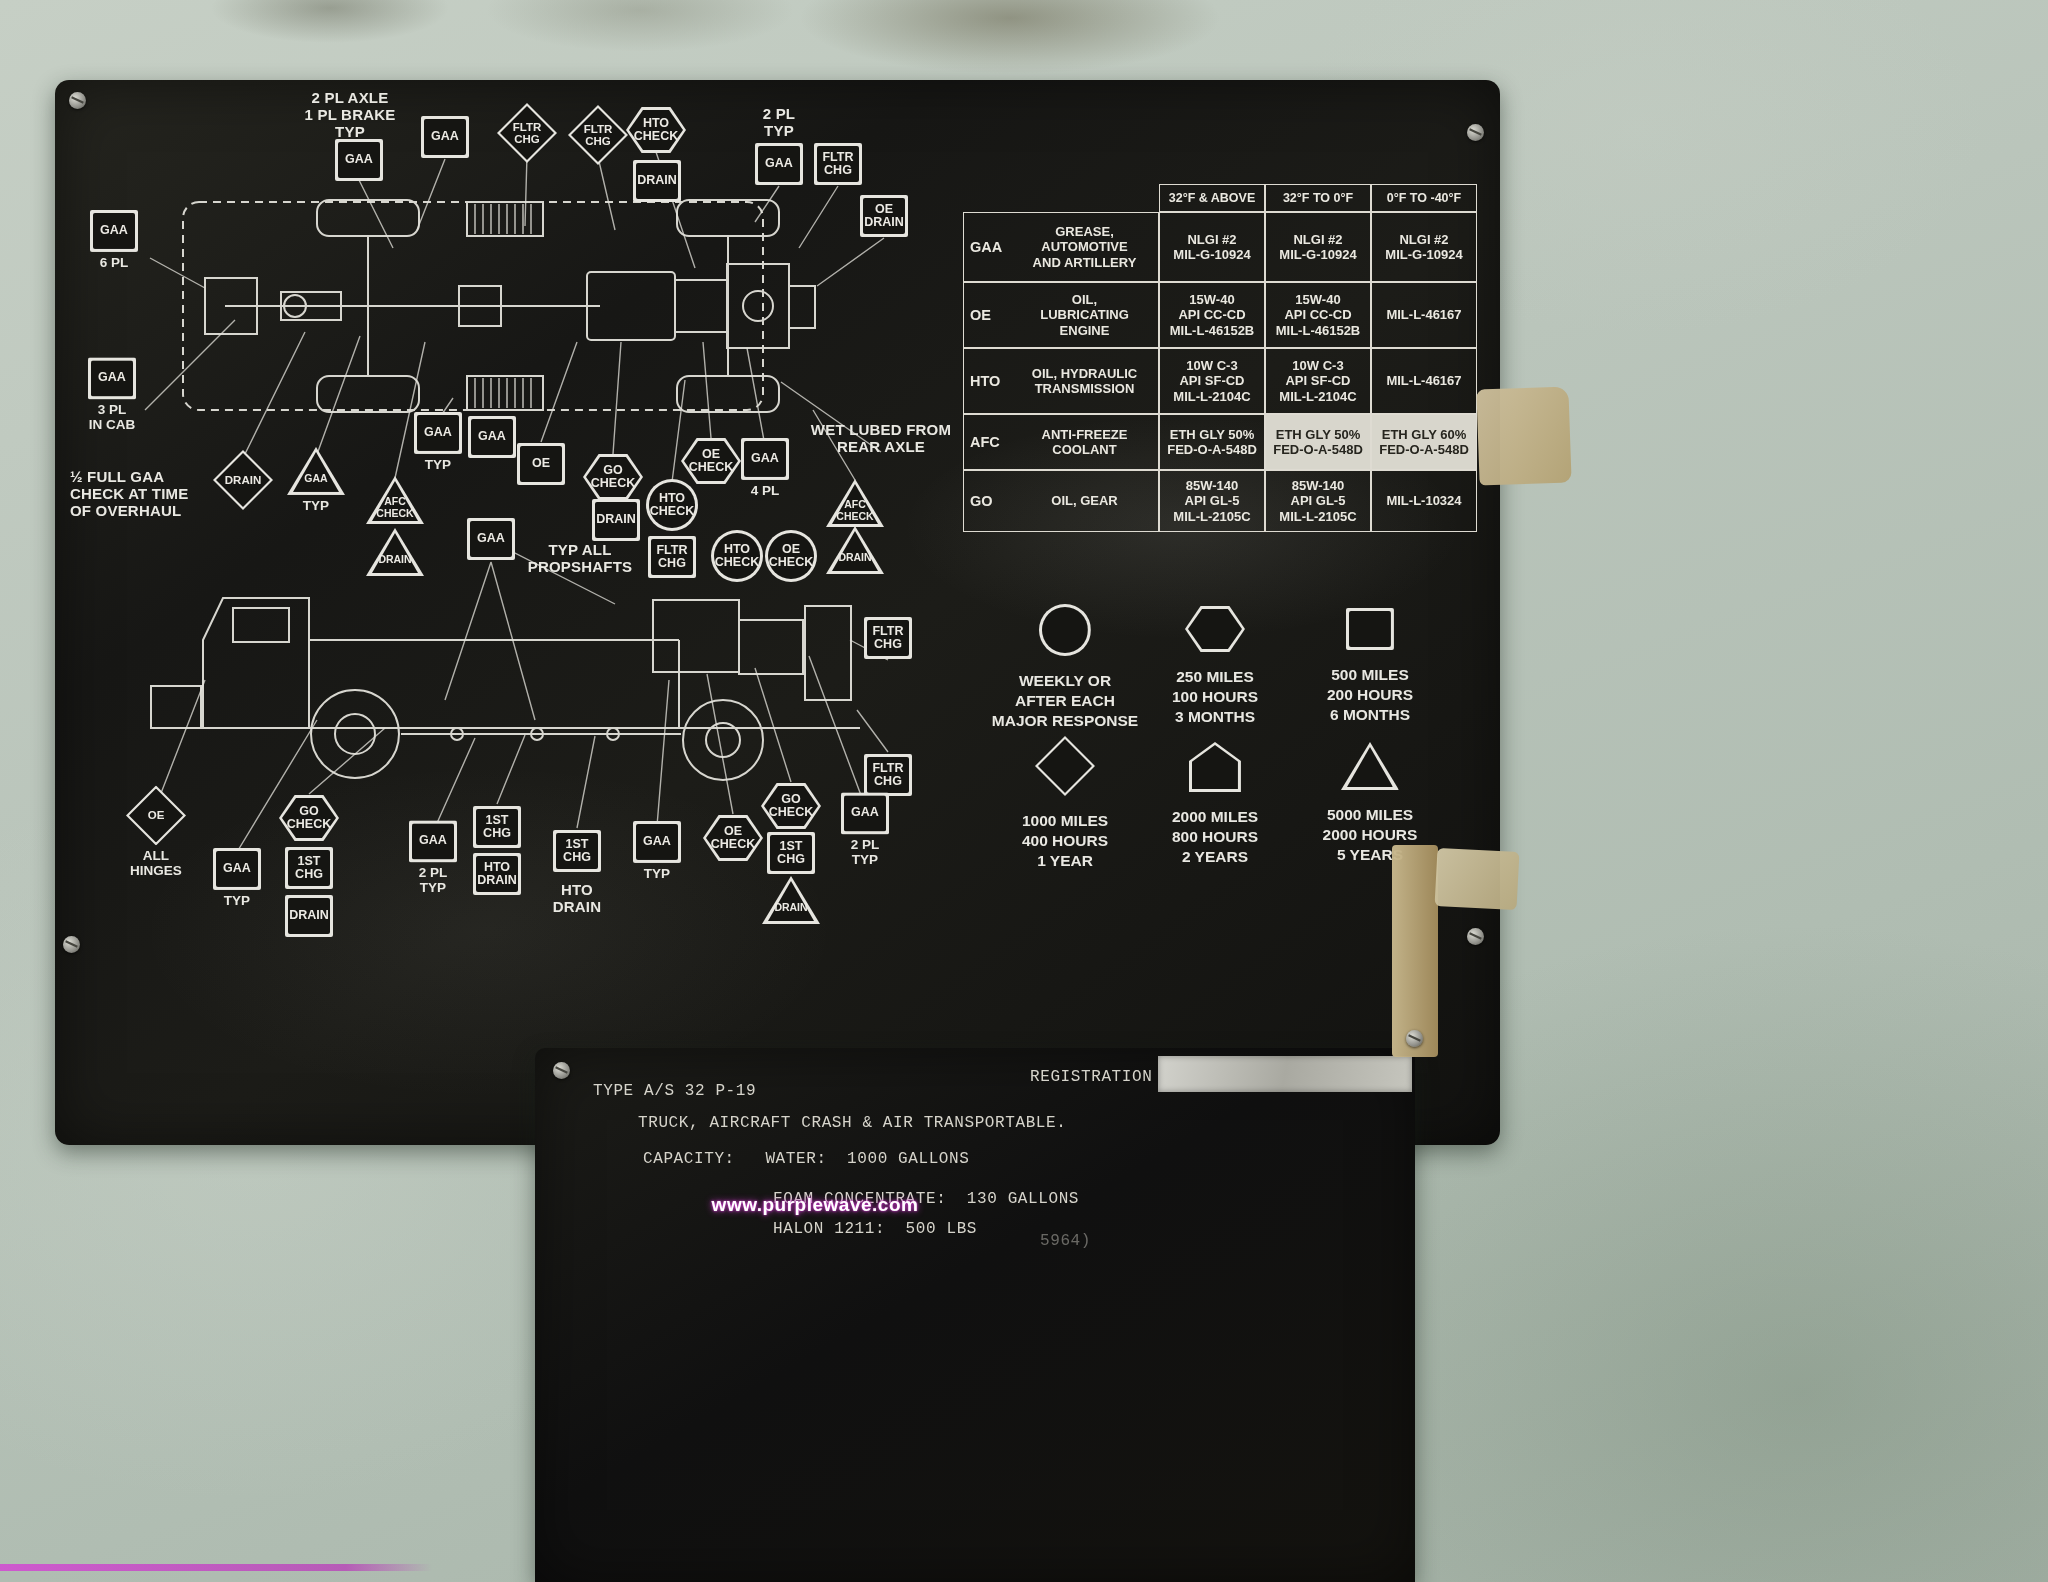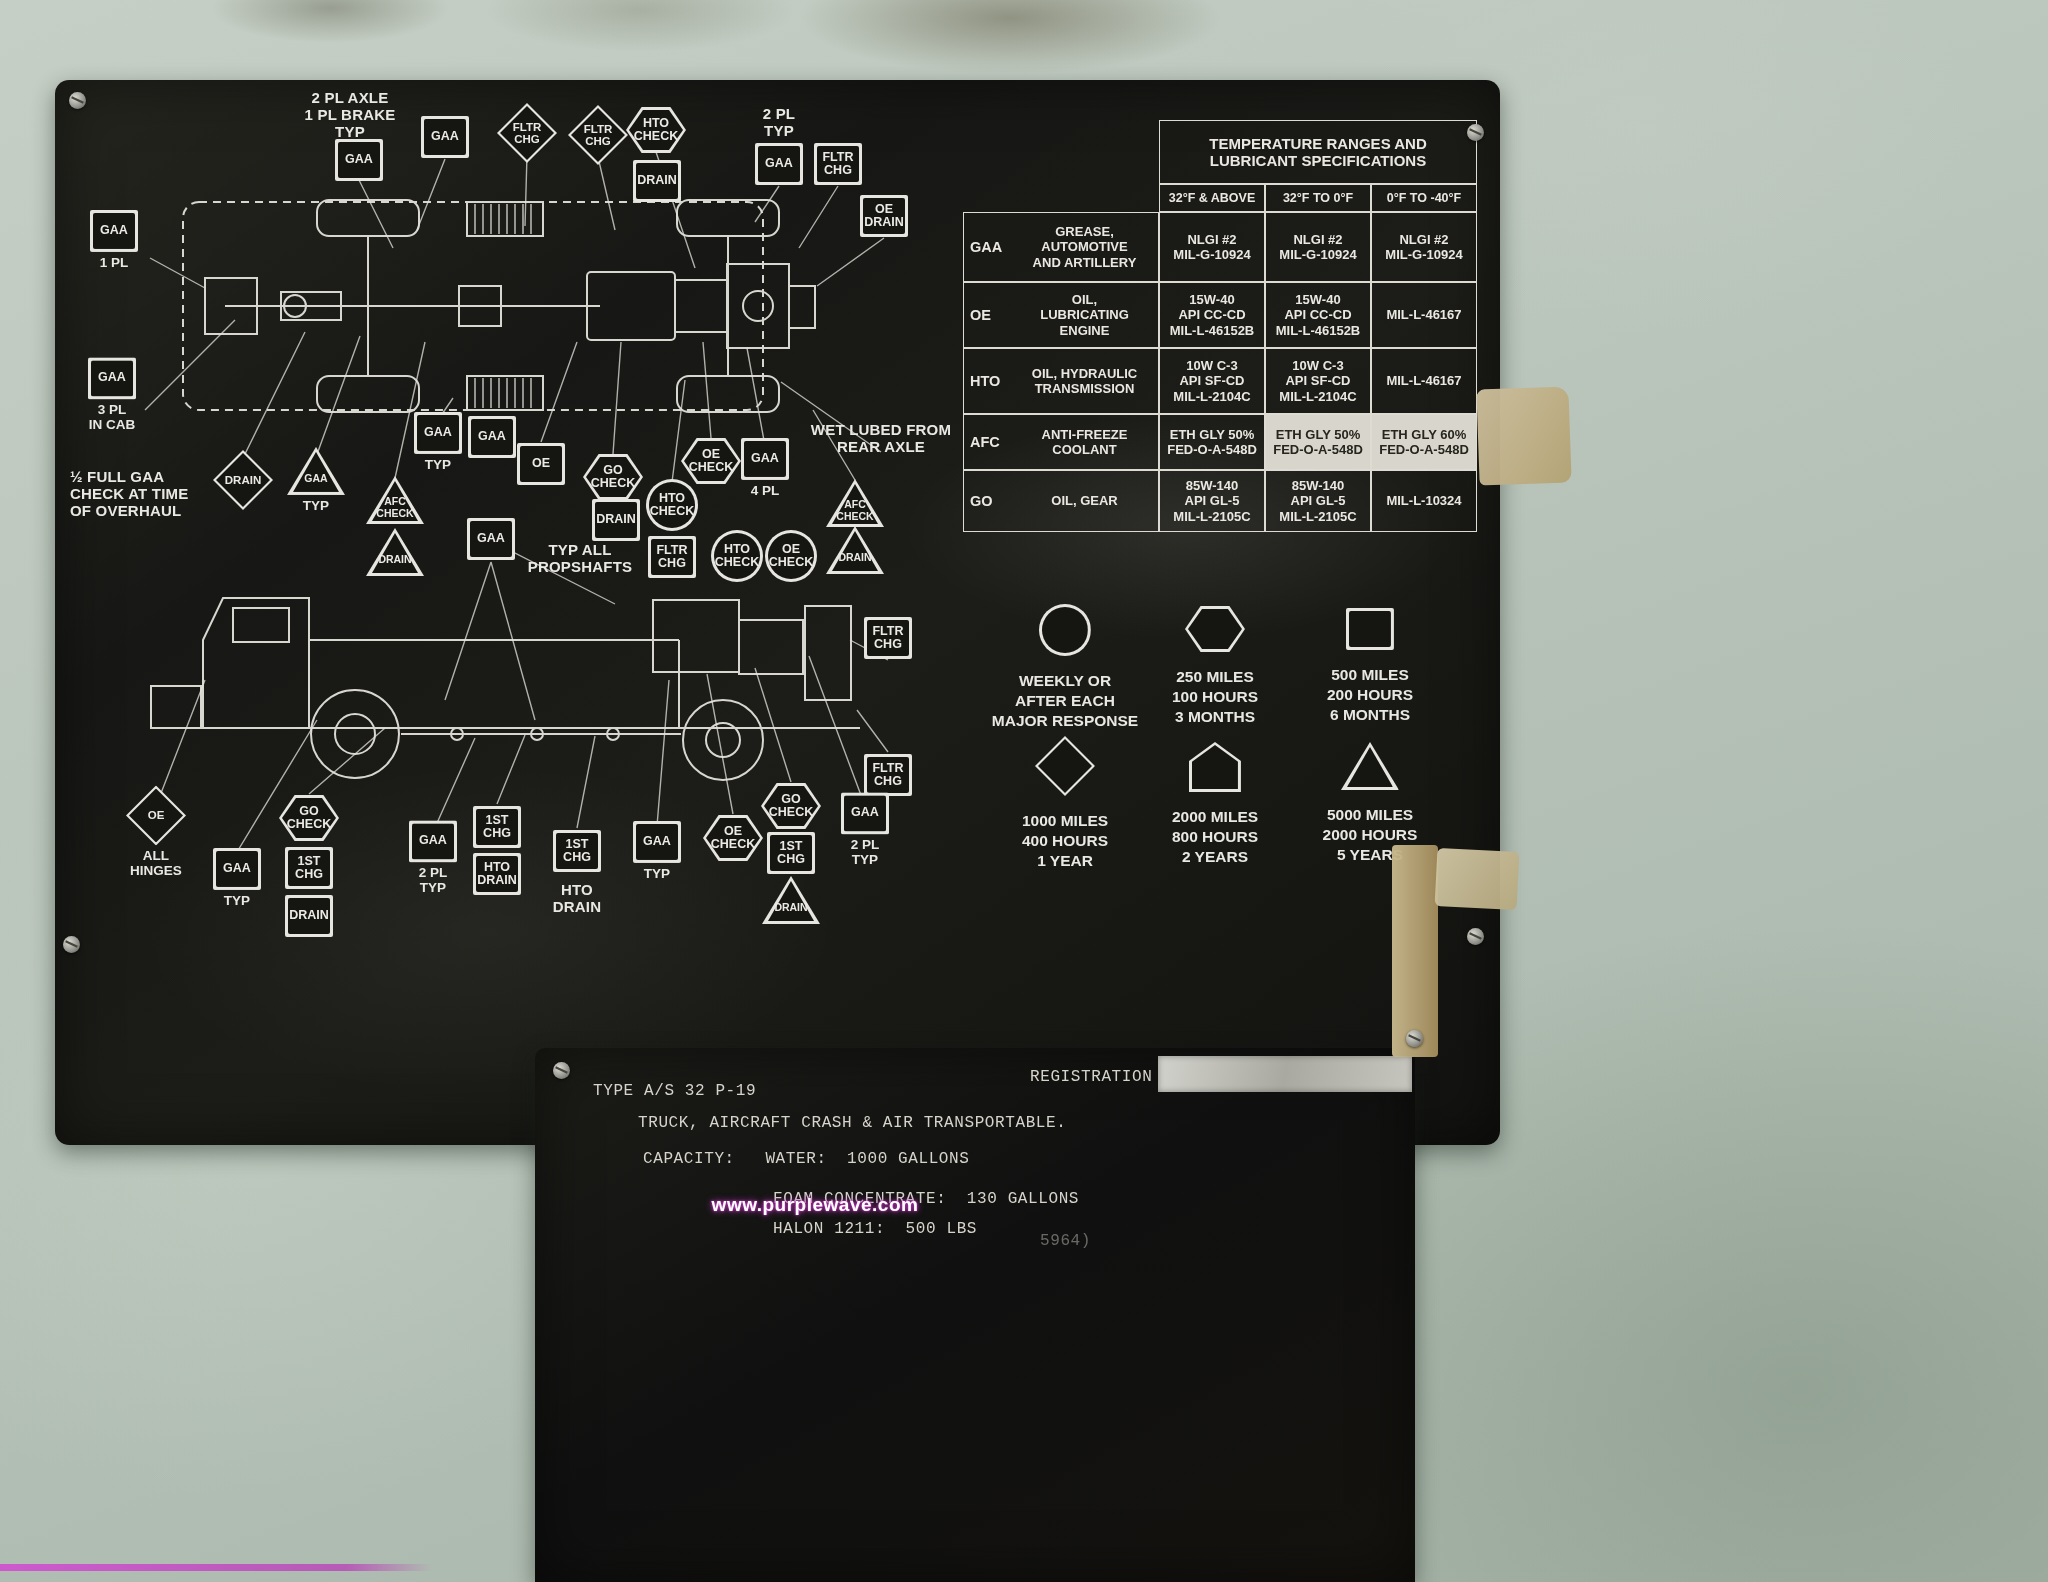--- a/index.html
+++ b/index.html
@@ -216,21 +216,21 @@
         <span>OE
 DRAIN</span>
       </div>
     </div>
   <div class="co" style="left:59px;top:160px">
       <div class="sh sq">
         <i class="o"></i>
         <i class="in"></i>
         <span>GAA</span>
       </div>
-      <div class="cap">1 PL</div>
+      <div class="cap">6 PL</div>
     </div>
   <div class="co" style="left:57px;top:315px">
       <div class="sh sq">
         <i class="o"></i>
         <i class="in"></i>
         <span>GAA</span>
       </div>
       <div class="cap">3 PL
 IN CAB</div>
     </div>
@@ -512,22 +512,20 @@
       <div class="sh sq">
         <i class="o"></i>
         <i class="in"></i>
         <span>GAA</span>
       </div>
       <div class="cap">2 PL
 TYP</div>
     </div>
 
   <div class="ltable">
-    <div class="c hR" style="grid-area:1/2/2/5">TEMPERATURE RANGES AND
-LUBRICANT SPECIFICATIONS</div>
     <div class="c ch" style="grid-area:2/2/3/3">32°F &amp; ABOVE</div>
     <div class="c ch" style="grid-area:2/3/3/4">32°F TO 0°F</div>
     <div class="c ch" style="grid-area:2/4/3/5">0°F TO -40°F</div>
 
     <div class="c name" style="grid-area:3/1"><span class="code">GAA</span><span class="nm">GREASE,
 AUTOMOTIVE
 AND ARTILLERY</span></div>
     <div class="c" style="grid-area:3/2">NLGI #2
 MIL-G-10924</div>
     <div class="c" style="grid-area:3/3">NLGI #2

